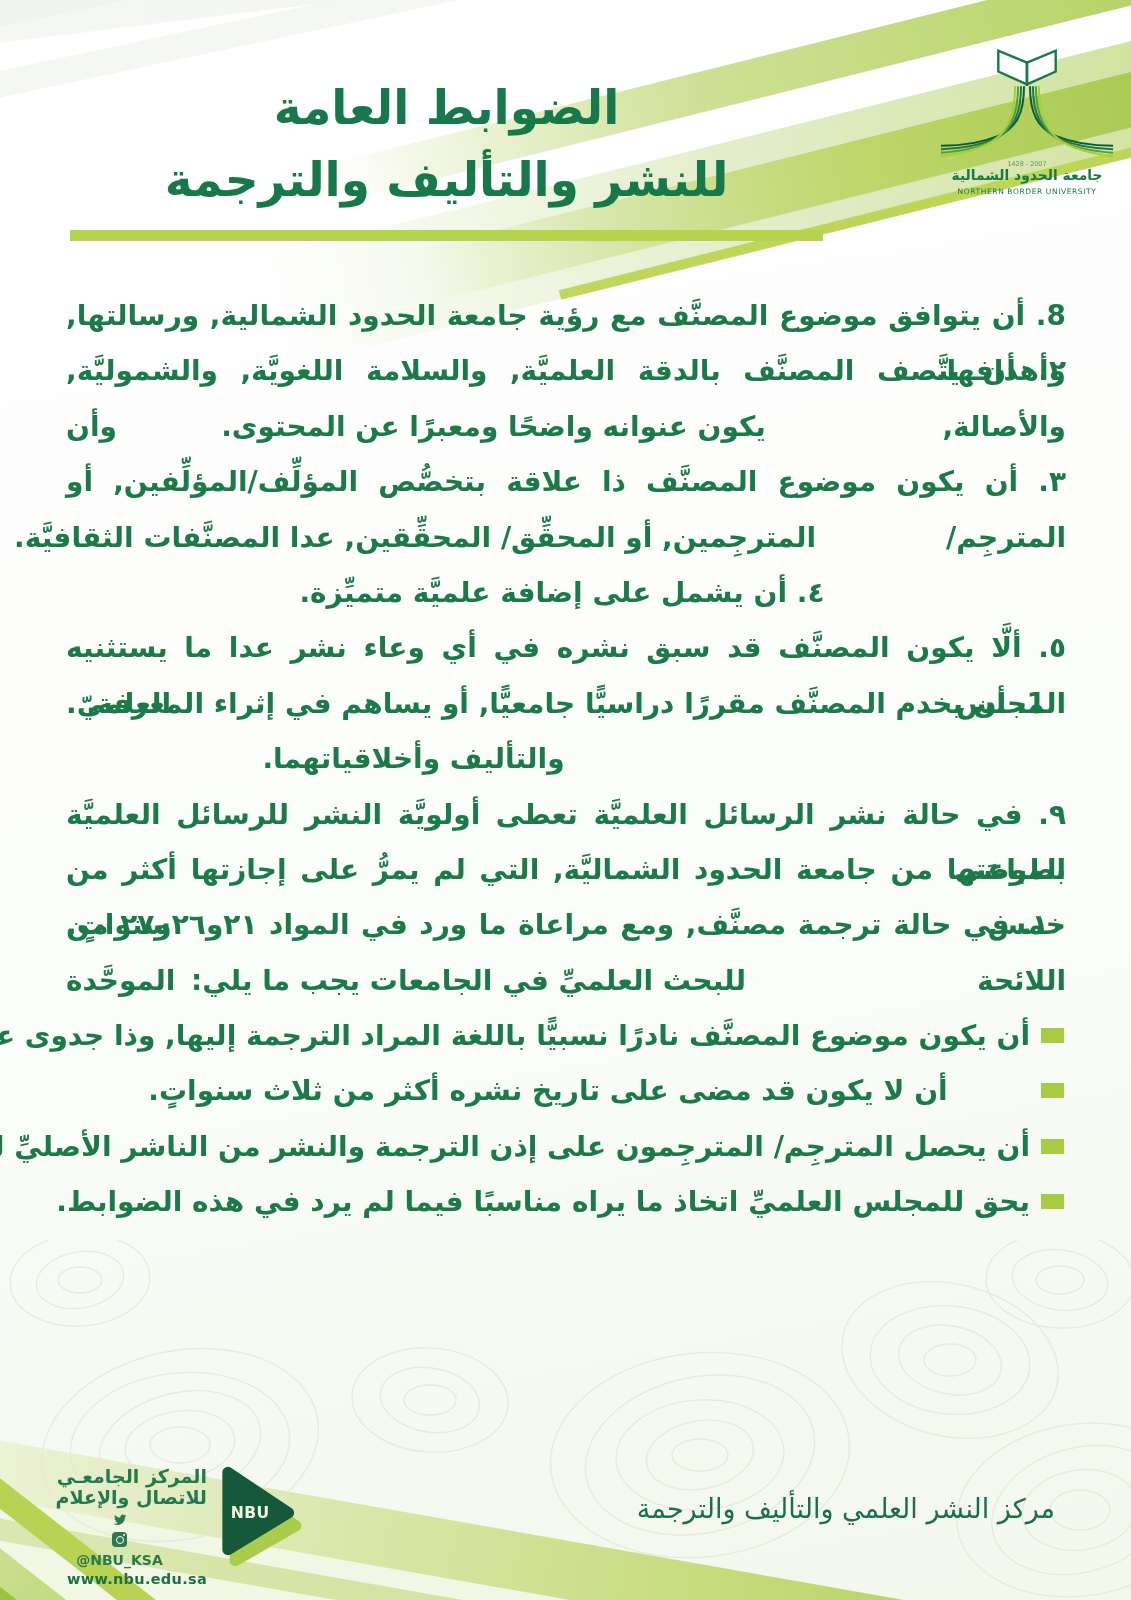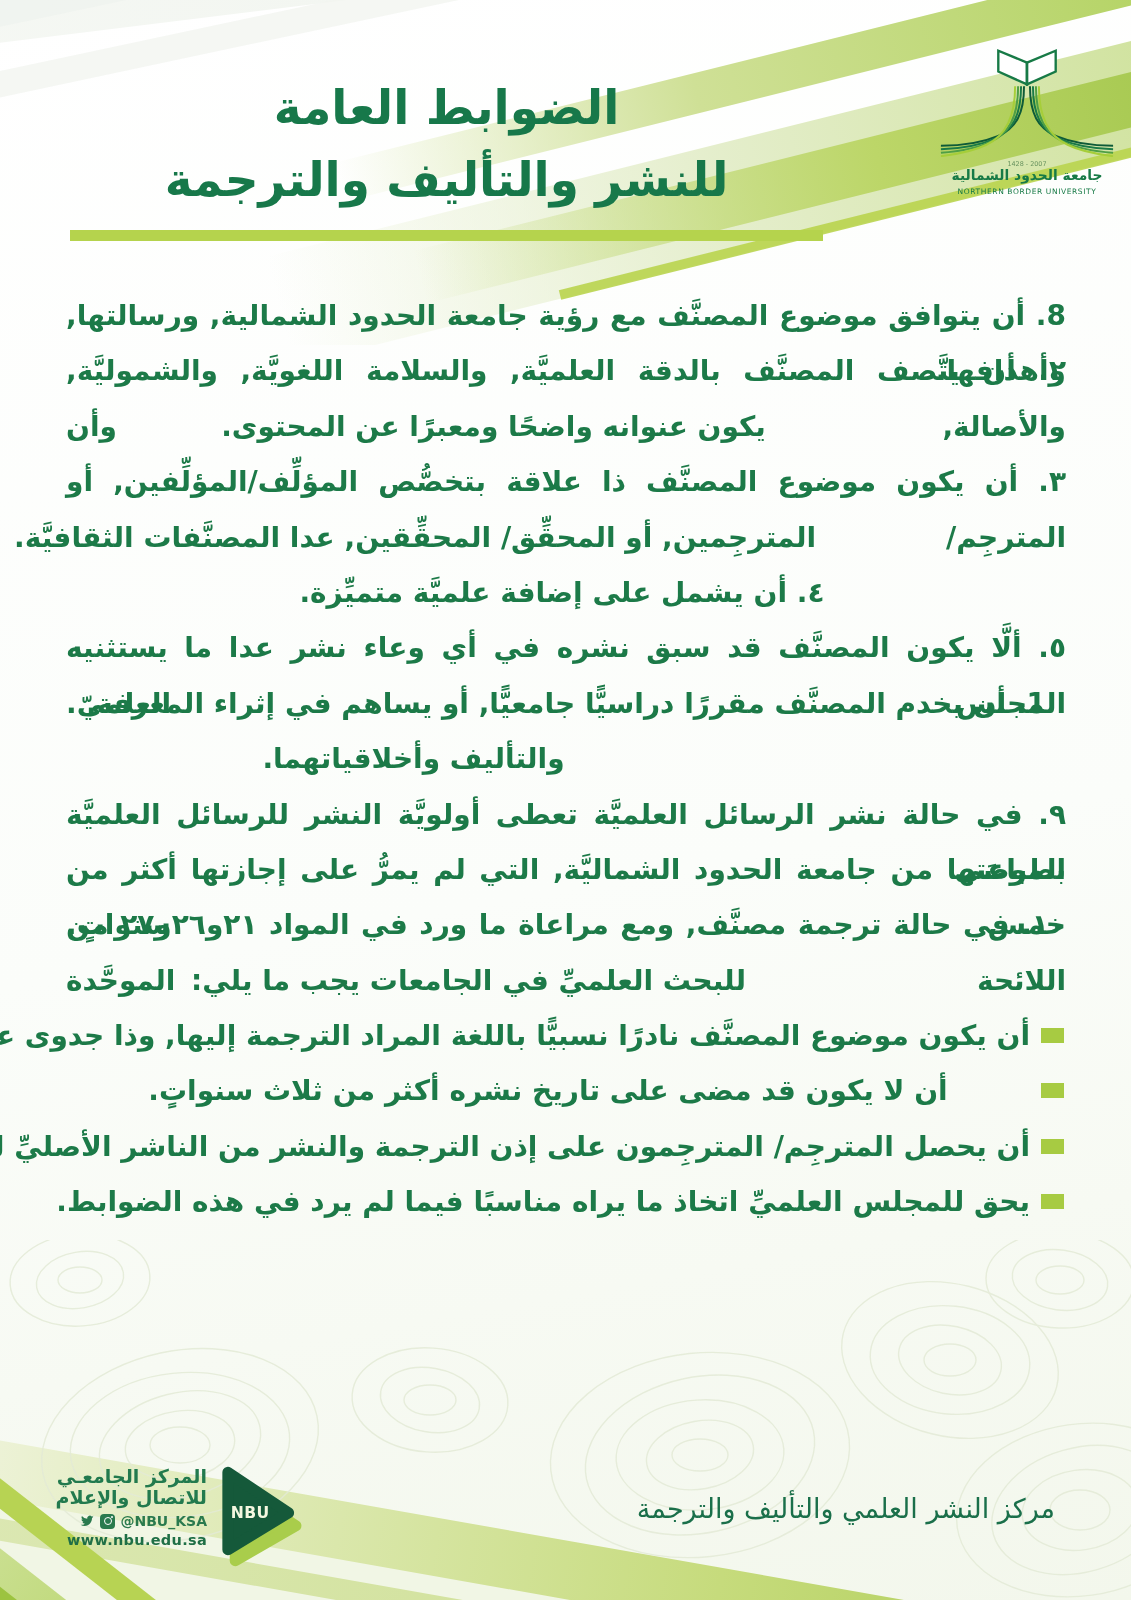--- a/index.html
+++ b/index.html
@@ -37,21 +37,21 @@
   .g8{padding-right:8px;} .g145{padding-right:145px;} .g190{padding-right:190px;}
   .g195{padding-right:195px;} .g250{padding-right:250px;} .g305{padding-right:305px;}
   .bl{padding-right:36px;}
   .sq{position:absolute;right:2px;top:20px;width:23px;height:15px;background:#a7cb42;}
   
   #univ-logo{position:absolute;left:933px;top:40px;width:188px;height:163px;}
   #footer-right{position:absolute;right:76px;top:1480px;direction:rtl;color:#1a6f4a;
                 font-weight:normal;font-size:27px;margin-top:13px;}
   #media-block{position:absolute;left:32px;top:1466px;width:175px;text-align:right;direction:rtl;}
   #media-block .mc{color:#227a4e;font-weight:bold;font-size:19px;line-height:21px;}
-  #social-row{display:flex;justify-content:flex-end;align-items:center;gap:5px;margin-top:5px;direction:ltr;}
+  #social-row{display:flex;justify-content:flex-end;align-items:center;gap:5px;margin-top:5px;direction:ltr;flex-direction:column;}
   #social-handle{color:#2a7a4e;font-weight:bold;font-size:14px;}
   #website{color:#1f6f46;font-weight:bold;font-size:14.5px;margin-top:3px;letter-spacing:.3px;}
   .insta{width:15px;height:15px;background:#2a7a4e;border-radius:4px;position:relative;display:inline-block;}
   .insta::before{content:"";position:absolute;left:3.5px;top:3.5px;width:6px;height:6px;border:1.4px solid #fff;border-radius:50%;}
   .insta::after{content:"";position:absolute;right:2px;top:2px;width:2px;height:2px;background:#fff;border-radius:50%;}
   #nbu-tri{position:absolute;left:215px;top:1458px;}
   svg text{font-family:"DejaVu Sans","Liberation Sans",sans-serif;}
 </style>
 </head>
 <body>

